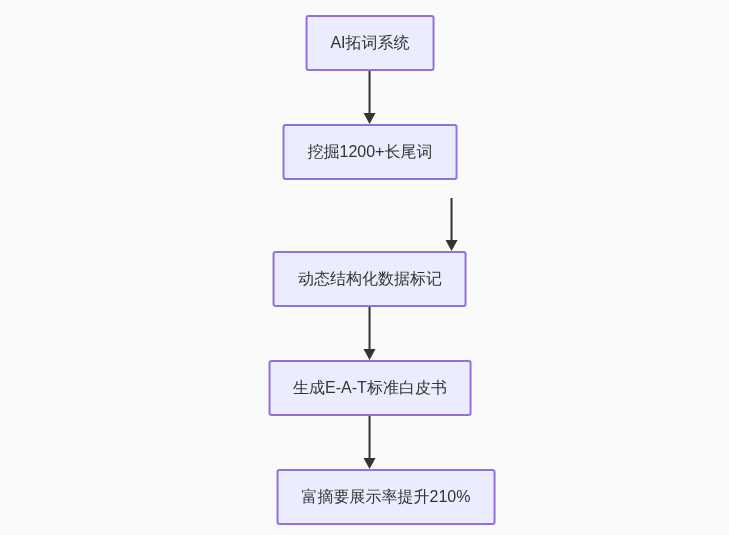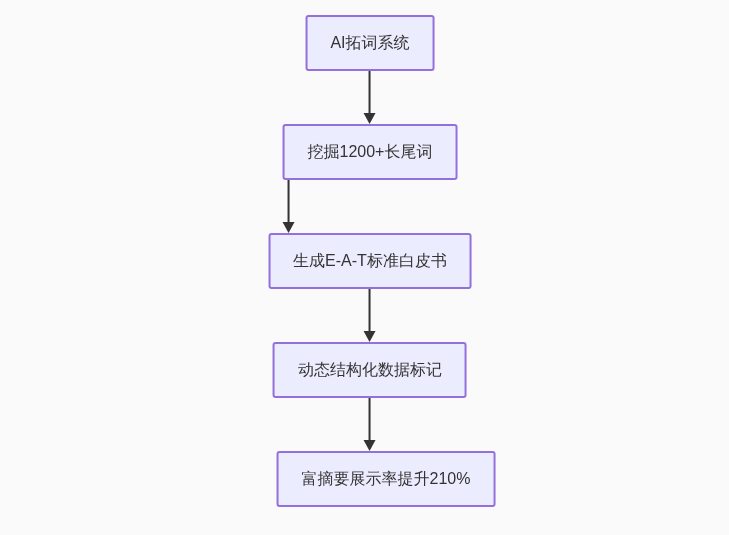--- a/index.html
+++ b/index.html
@@ -66,49 +66,49 @@
   <div class="node-wrap" style="display: flex; flex-direction: column; align-items: center;">
     <div class="node">
       <span class="node-label">AI拓词系统</span>
     </div>
     <div class="arrow">
       <div class="arrow-line"></div>
       <div class="arrow-head"></div>
     </div>
   </div>
 
-  <div class="node-wrap" style="display: flex; flex-direction: column; align-items: flex-start;">
+  <div class="node-wrap" style="display: flex; flex-direction: column; align-items: flex-end; gap: 18px;">
     <div class="node">
       <span class="node-label">挖掘1200+长尾词</span>
+    </div>
+    <div class="arrow">
+      <div class="arrow-line"></div>
+      <div class="arrow-head"></div>
+    </div>
+  </div>
+
+  <div class="node-wrap" style="display: flex; flex-direction: column; align-items: center;">
+    <div class="node">
+      <span class="node-label">动态结构化数据标记</span>
     </div>
     <div class="arrow">
       <div class="arrow-line"></div>
       <div class="arrow-head"></div>
     </div>
   </div>
 
   <div class="node-wrap" style="display: flex; flex-direction: column; align-items: center;">
     <div class="node">
       <span class="node-label">生成E-A-T标准白皮书</span>
     </div>
     <div class="arrow">
       <div class="arrow-line"></div>
       <div class="arrow-head"></div>
     </div>
   </div>
 
-  <div class="node-wrap" style="display: flex; flex-direction: column; align-items: center;">
-    <div class="node">
-      <span class="node-label">动态结构化数据标记</span>
-    </div>
-    <div class="arrow">
-      <div class="arrow-line"></div>
-      <div class="arrow-head"></div>
-    </div>
-  </div>
-
   <div class="node-wrap" style="display: flex; flex-direction: column; align-items: center; margin-left: 32px;">
     <div class="node">
       <span class="node-label">富摘要展示率提升210%</span>
     </div>
 
   </div>
 </div>
 
 </body></html>

